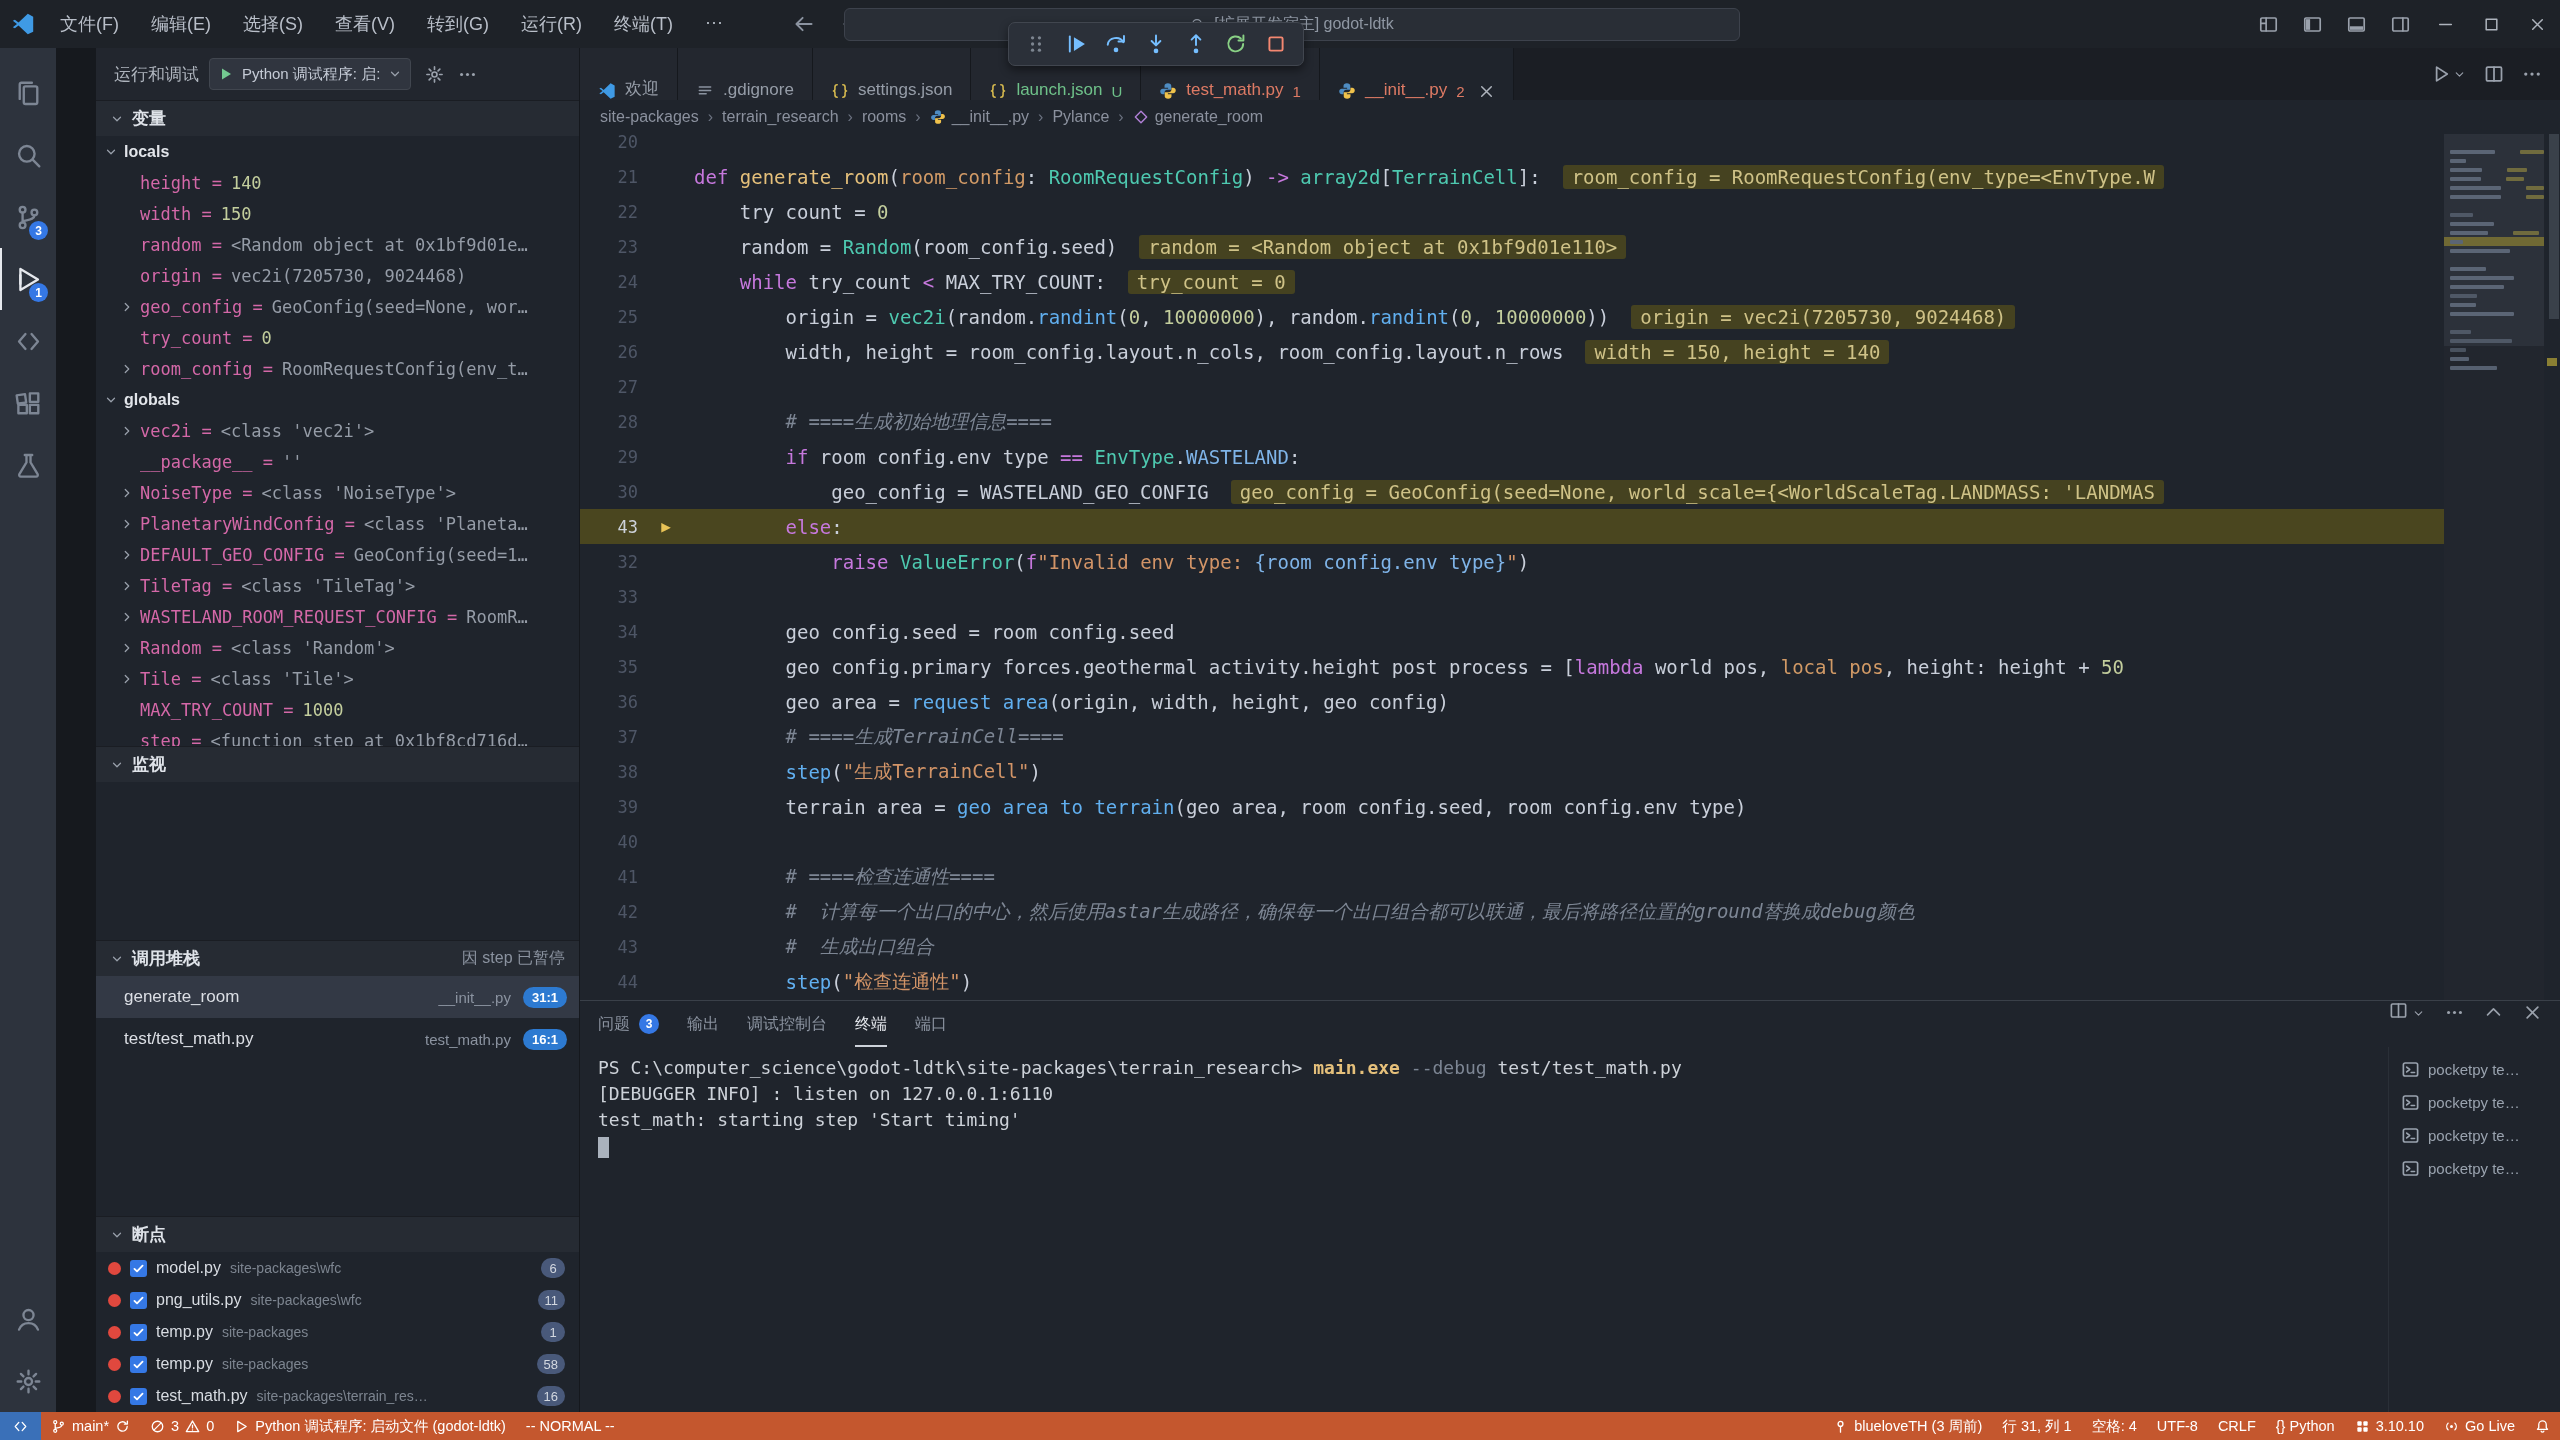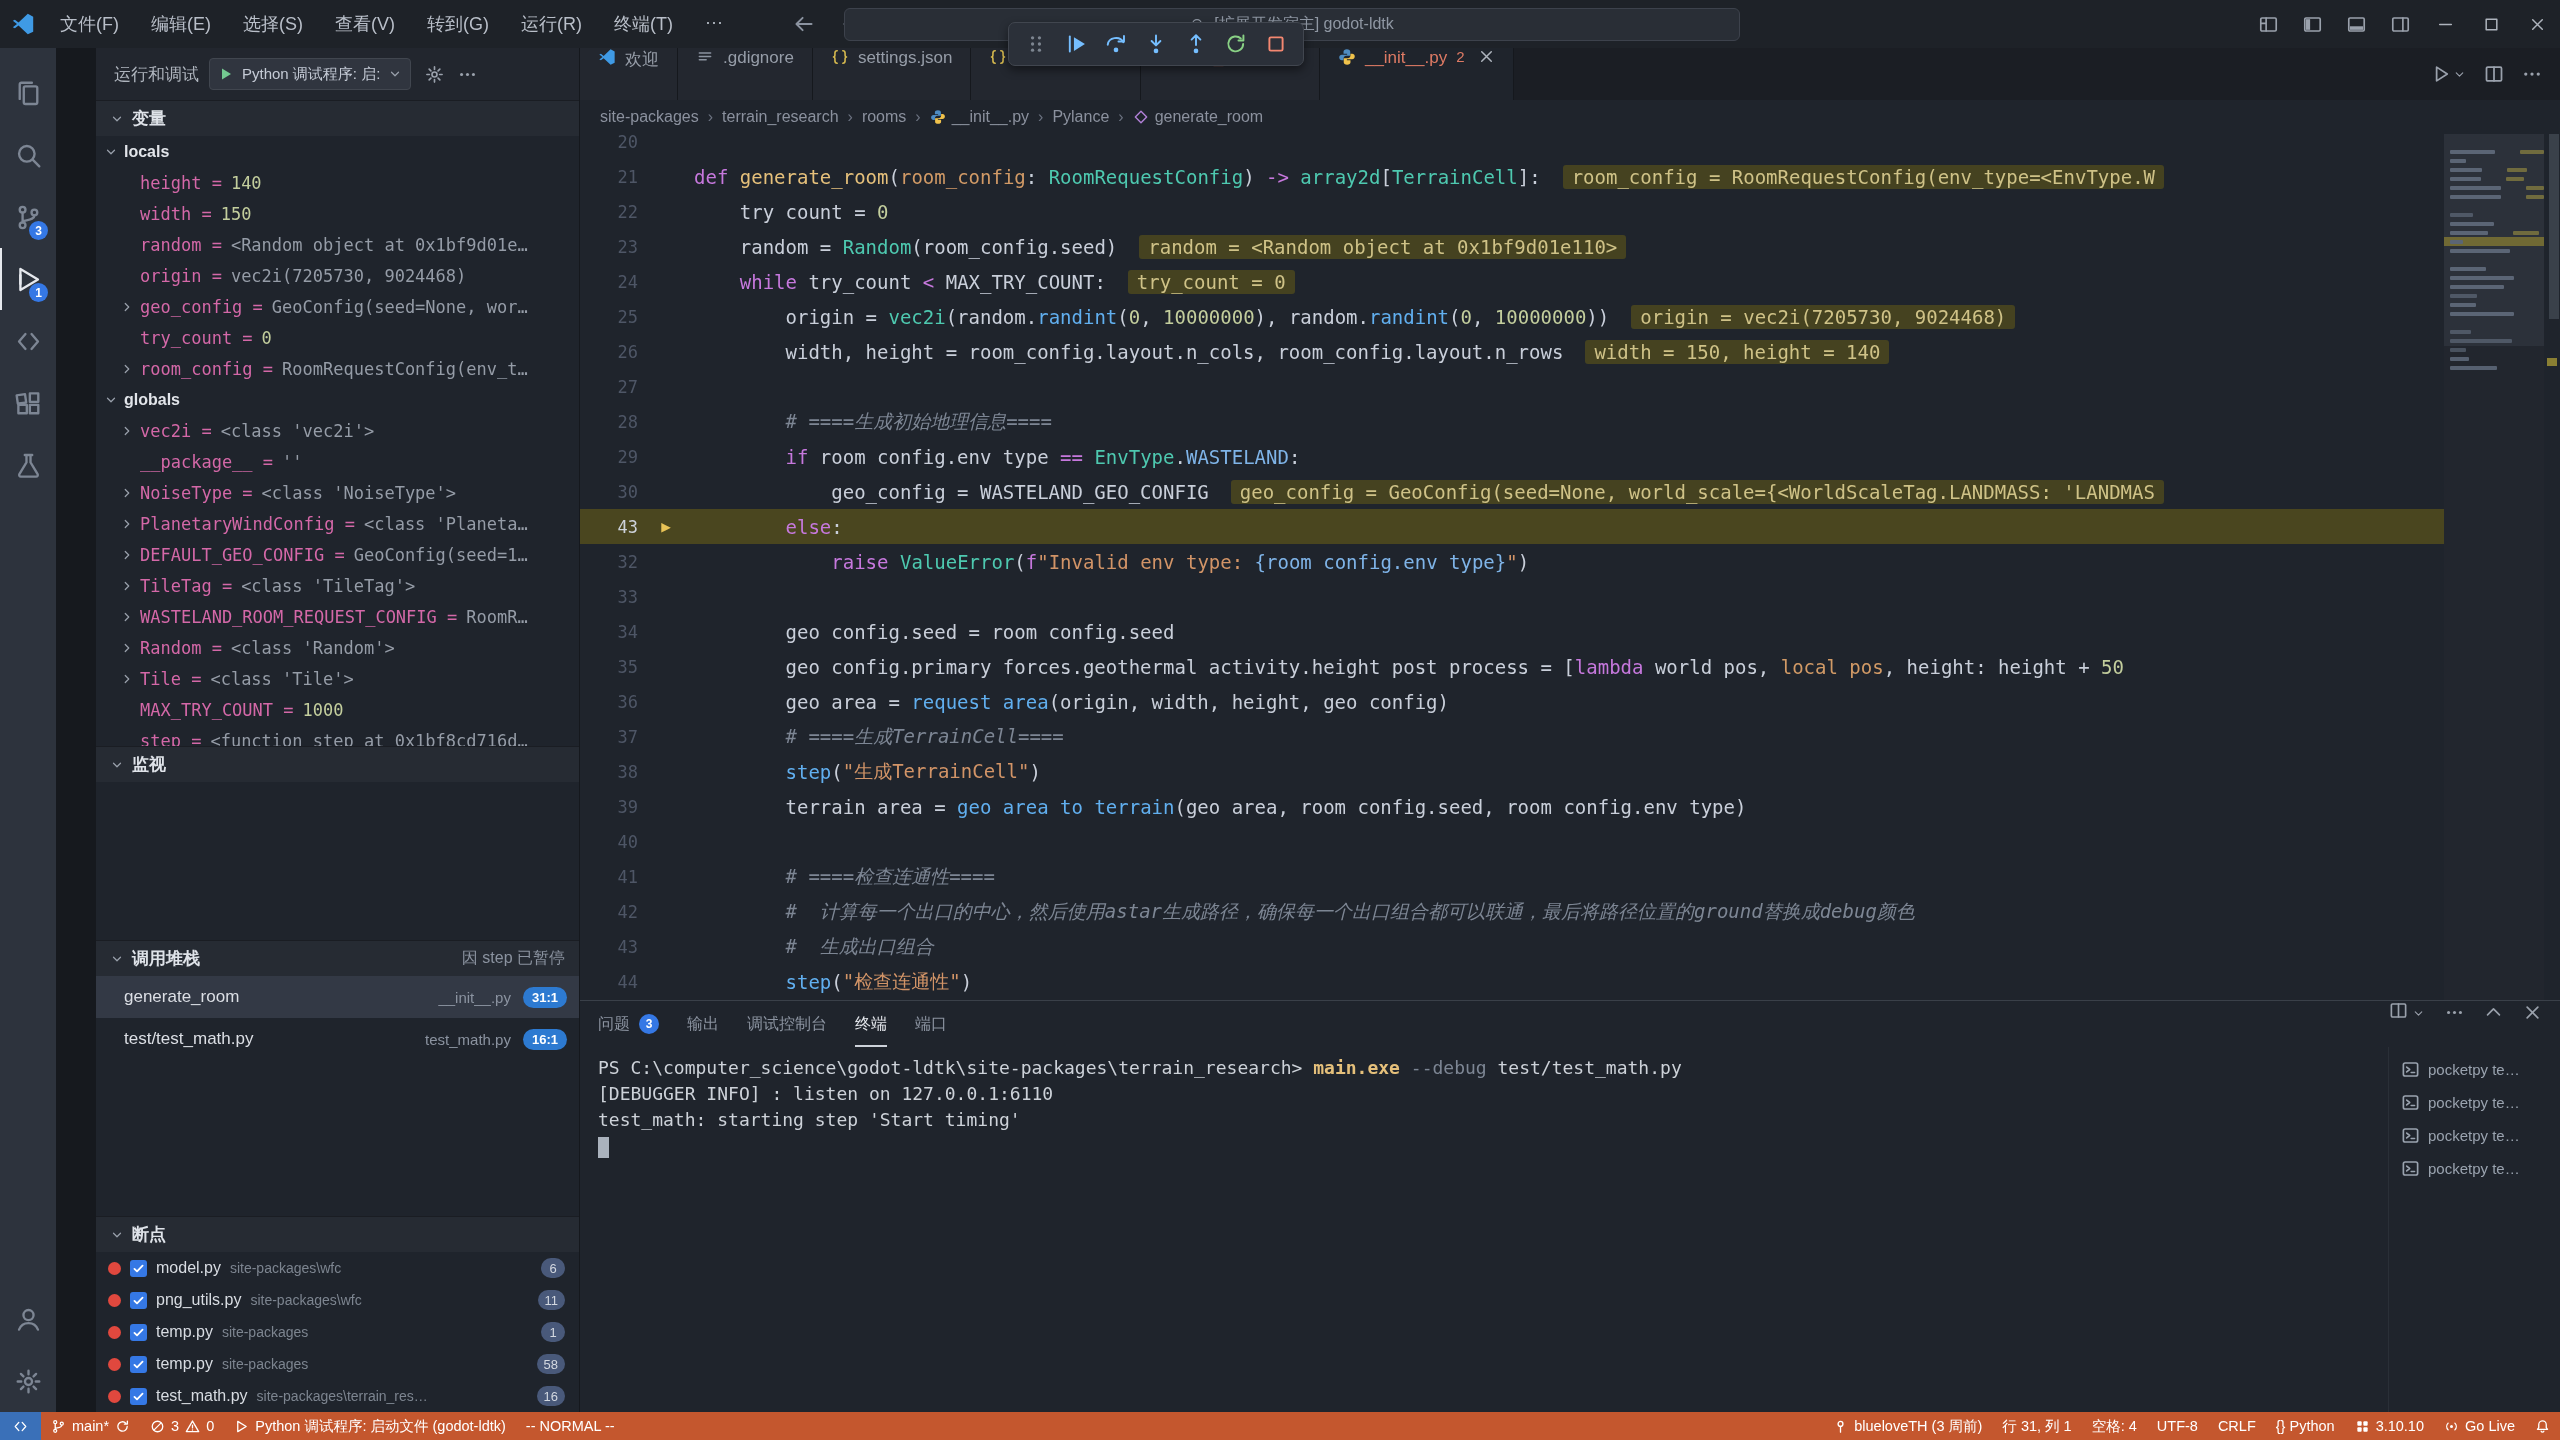--- a/index.html
+++ b/index.html
@@ -83,21 +83,21 @@
   .bp-check .ic { width:13px; height:13px; }
   .bp-name { font-size:16px; color:#d8dce2; white-space:nowrap; }
   .bp-path { font-size:14px; color:#7d8590; white-space:nowrap; overflow:hidden; text-overflow:ellipsis; }
   .bp-badge { margin-left:auto; background:#49597a; color:#d3d8e0; border-radius:10px; min-width:24px; height:20px;
     font-size:13px; display:flex; align-items:center; justify-content:center; padding:0 7px; }
 
   
   .editor-col { flex:1; display:flex; flex-direction:column; min-width:0; background:#1f242c; }
   .tabrow { height:52px; flex:0 0 52px; background:#1b1e24; display:flex; align-items:stretch; }
   .tabs { display:flex; }
-  .tab { display:flex; align-items:flex-start; gap:9px; padding:0 18px; background:#23272f; border-right:1px solid #15181d;
+  .tab { display:flex; align-items:flex-end; gap:9px; padding:0 18px; background:#23272f; border-right:1px solid #15181d;
     font-size:17px; color:#969da8; }
   .tab.active { background:#1f242c; color:#aeb4bd; }
   .tab .ic { width:18px; height:18px; }
   .tab .lbl.green { color:#6fc28a; } .tab .lbl.orange { color:#de7a64; }
   .tab .suffix { font-size:15px; } .suffix.green { color:#6fc28a; } .suffix.orange { color:#de7a64; }
   .tab .close { width:17px; height:17px; color:#aeb4bd; margin-left:4px; }
   .tab-actions { margin-left:auto; display:flex; align-items:center; gap:18px; padding:0 18px; color:#9aa1ac; }
   .tab-actions .ic { width:20px; height:20px; }
   .tab-actions .runwrap { display:flex; align-items:center; gap:2px; }
   .tab-actions .ic.sm { width:13px; height:13px; }

